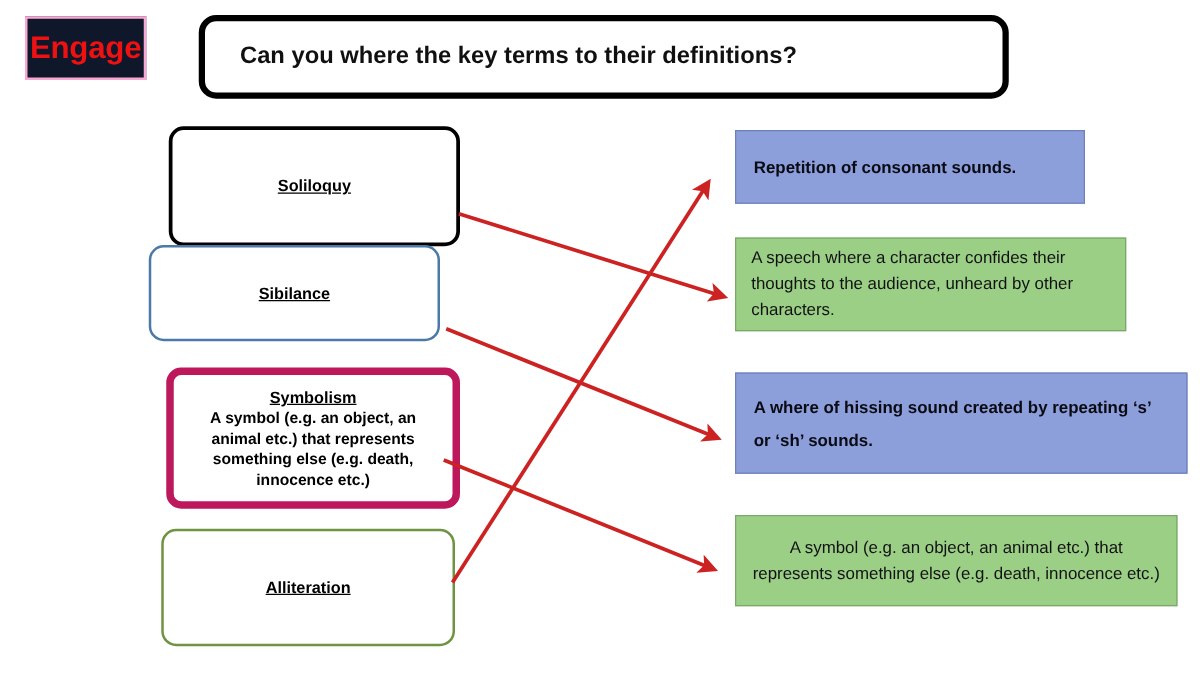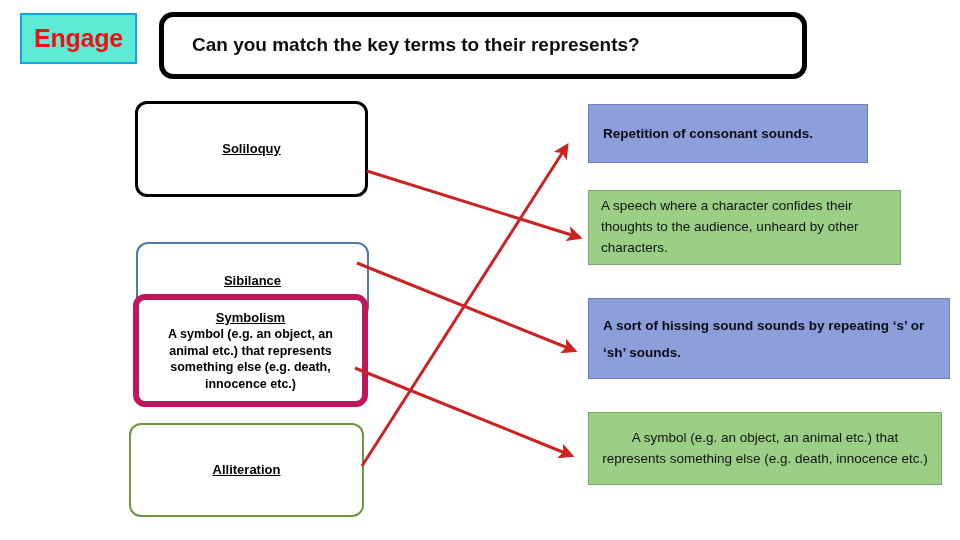--- a/index.html
+++ b/index.html
@@ -21,24 +21,24 @@
     width: 960px;
     height: 540px;
     background: #ffffff;
   }
 
   
   .engage-badge {
     position: absolute;
     left: 20px;
     top: 13px;
-    width: 117px;
+    width: 97px;
     height: 51px;
-    border: 2px solid #0ea5e9;
-    background: #5eead4;
+    border: 2px solid #f9a8d4;
+    background: #0f172a;
     display: flex;
     align-items: center;
     justify-content: center;
     box-sizing: border-box;
   }
   .engage-badge span {
     font-size: 25px;
     font-weight: bold;
     color: #ee1111;
     letter-spacing: -0.2px;
@@ -89,24 +89,23 @@
     line-height: 1.32;
     padding: 0 18px;
   }
 
   #term-soliloquy {
     left: 135px; top: 101px; width: 233px; height: 96px;
     border: 3px solid #000000;
     border-radius: 12px;
   }
   #term-sibilance {
-    left: 136px; top: 196px; width: 233px; height: 77px;
+    left: 119px; top: 196px; width: 233px; height: 77px;
     border: 2px solid #4b7aa8;
     border-radius: 12px;
-    margin-top: 46px;
   }
   #term-symbolism {
     left: 133px; top: 294px; width: 235px; height: 113px;
     border: 6px solid #be185d;
     border-radius: 12px;
   }
   #term-alliteration {
     left: 129px; top: 423px; width: 235px; height: 94px;
     border: 2px solid #6f9340;
     border-radius: 12px;
@@ -160,21 +159,21 @@
 </head>
 <body>
 
 <div class="slide">
 
   <div class="engage-badge">
     <span>Engage</span>
   </div>
 
   <div class="title-box">
-    <div class="title-text">Can you match the key terms to their represents?</div>
+    <div class="title-text">Can you where the key terms to their definitions?</div>
   </div>
 
   <div class="term-box" id="term-soliloquy">
     <div class="term-title">Soliloquy</div>
   </div>
 
   <div class="term-box" id="term-sibilance">
     <div class="term-title">Sibilance</div>
   </div>
 
@@ -189,21 +188,21 @@
 
   <div class="def-box def-blue" id="def-consonant">
     <div class="def-text">Repetition of consonant sounds.</div>
   </div>
 
   <div class="def-box def-green" id="def-speech">
     <div class="def-text">A speech where a character confides their thoughts to the audience, unheard by other characters.</div>
   </div>
 
   <div class="def-box def-blue" id="def-hissing">
-    <div class="def-text">A sort of hissing sound sounds by repeating ‘s’ or ‘sh’ sounds.</div>
+    <div class="def-text">A where of hissing sound created by repeating ‘s’ or ‘sh’ sounds.</div>
   </div>
 
   <div class="def-box def-green" id="def-symbol">
     <div class="def-text">A symbol (e.g. an object, an animal etc.) that represents something else (e.g. death, innocence etc.)</div>
   </div>
 
   <svg class="arrow-layer" viewBox="0 0 960 540" width="960" height="540">
     <defs>
       <marker id="arrowhead" markerWidth="5.2" markerHeight="5.2" refX="3.6" refY="2.6" orient="auto" markerUnits="strokeWidth">
         <path d="M0,0 L5.2,2.6 L0,5.2 L1.2,2.6 z" fill="#cc2222"></path>

